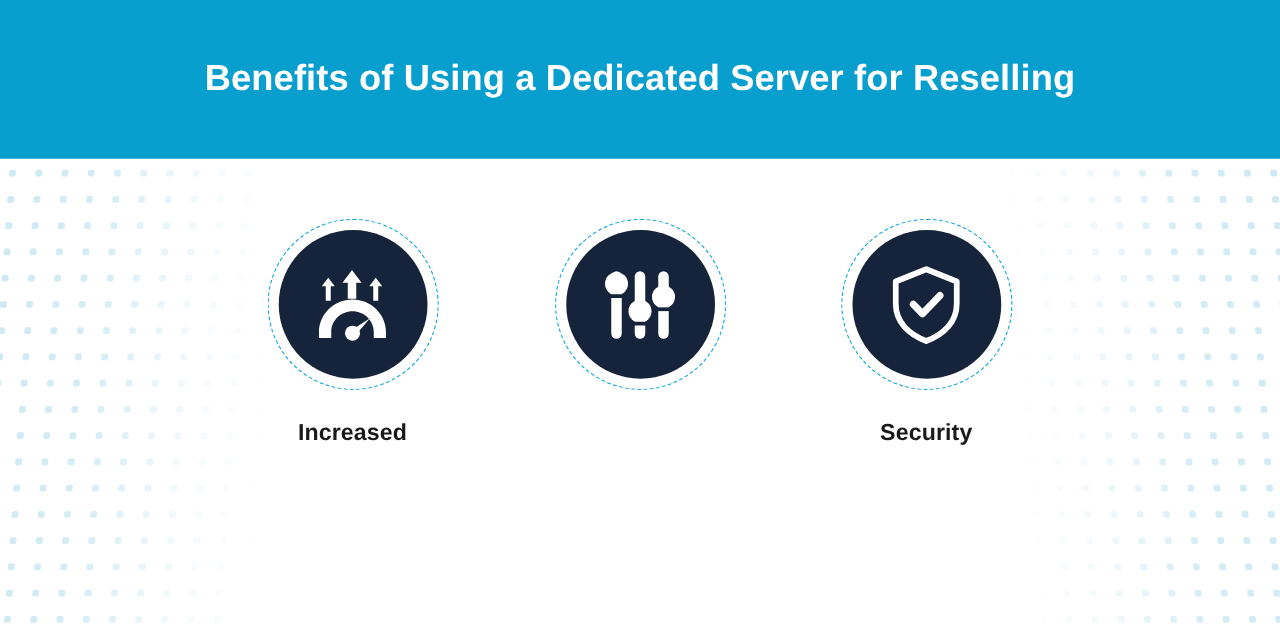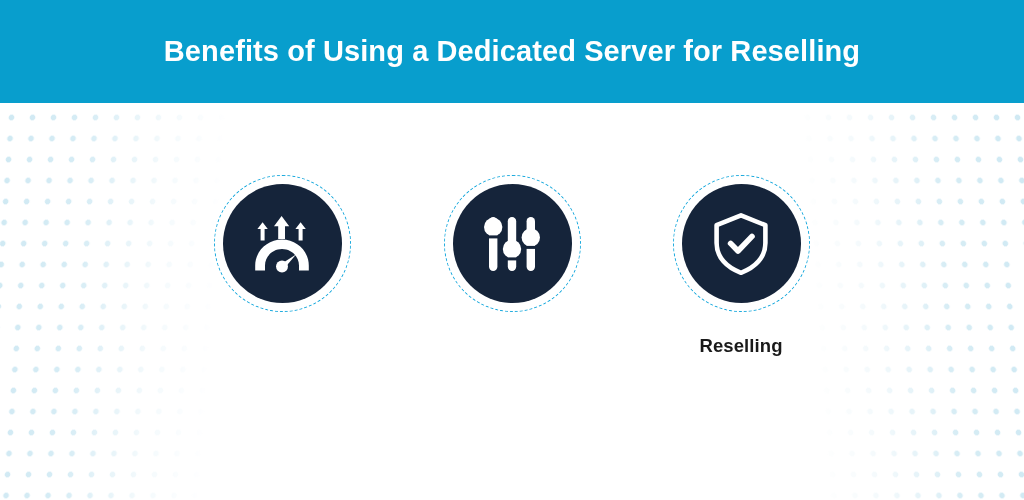--- a/index.html
+++ b/index.html
@@ -20,21 +20,21 @@
     background: #ffffff;
     overflow: hidden;
   }
 
   
   .header-band {
     position: absolute;
     top: 0;
     left: 0;
     width: 1024px;
-    height: 103px;
+    height: 127px;
     background: #089ecd;
     display: flex;
     align-items: center;
     justify-content: center;
     z-index: 6;
   }
   .header-title {
     color: #ffffff;
     font-size: 29px;
     font-weight: bold;
@@ -173,20 +173,21 @@
 
                 <path d="M47.0 41.6 L32.9 50.6 L35.6 55.0 Z"></path>
 
                 <circle cx="33.0" cy="53.5" r="6.0"></circle>
               </g>
             </svg>
           </span>
         </div>
       </div>
       <div class="benefit-label">
+        <span class="lbl-line">Increased</span>
       </div>
     </div>
 
     <div class="benefit benefit-2">
       <div class="circle-wrap">
         <div class="dashed-ring"></div>
         <div class="icon-disc">
           <span>
             <svg width="58" height="62" viewBox="0 0 58 62" aria-hidden="true">
               <g fill="#ffffff">
@@ -221,18 +222,18 @@
               <path d="M30 3.4 L54.4 13.2 L54.4 31.0
                        C54.4 45.4 44.2 55.6 30 60.8
                        C15.8 55.6 5.6 45.4 5.6 31.0
                        L5.6 13.2 Z" fill="none" stroke="#ffffff" stroke-width="4.6" stroke-linejoin="round" stroke-linecap="round"></path>
               <path d="M19.6 31.4 L27.0 39.0 L41.0 24.4" fill="none" stroke="#ffffff" stroke-width="5.6" stroke-linecap="round" stroke-linejoin="round"></path>
             </svg>
           </span>
         </div>
       </div>
       <div class="benefit-label">
-        <span class="lbl-line">Reselling</span>
+        <span class="lbl-line">Security</span>
       </div>
     </div>
 
   </div>
 </div>
 
 </body></html>

